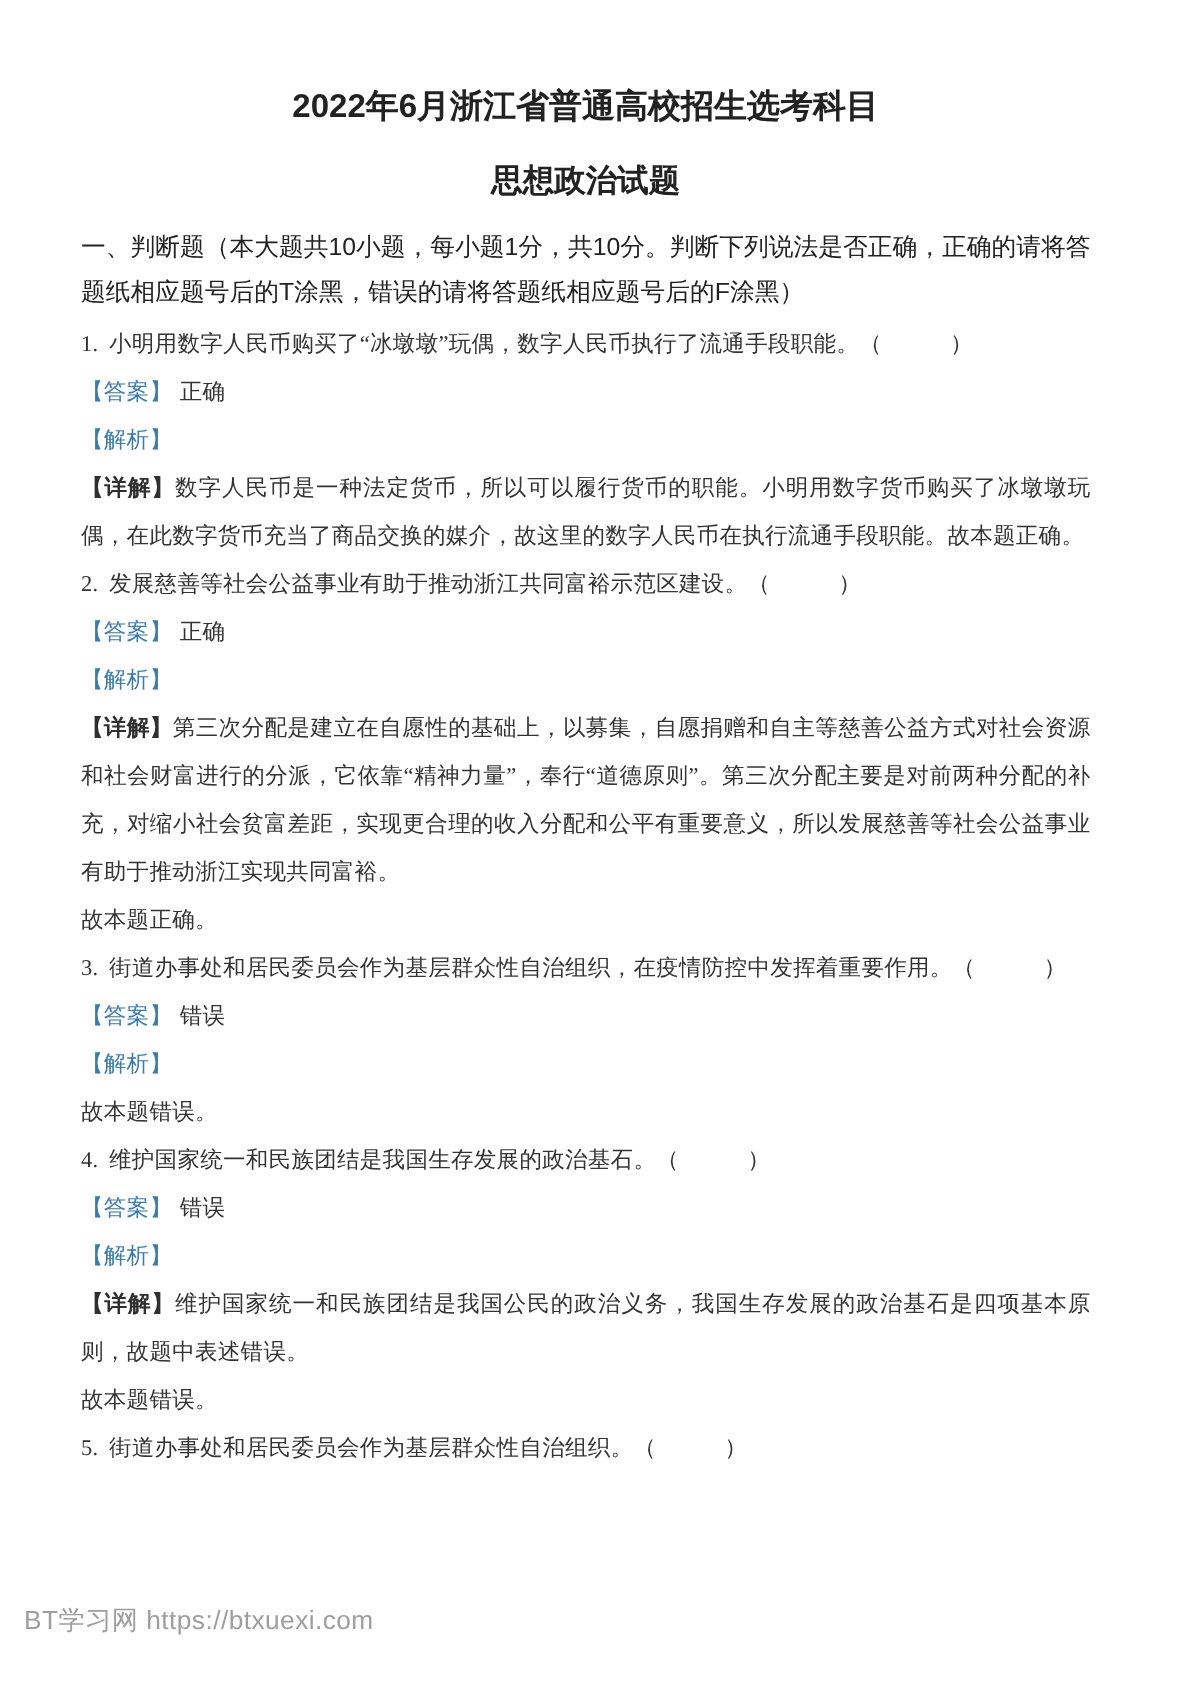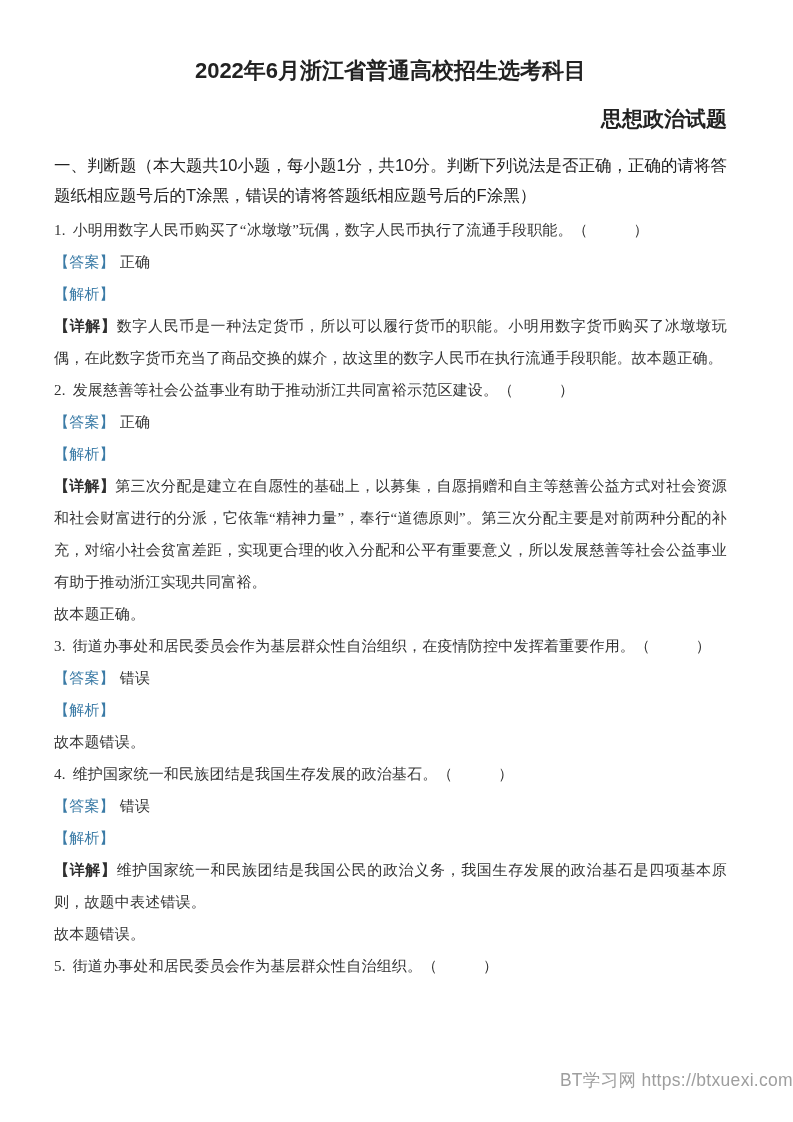--- a/index.html
+++ b/index.html
@@ -21,25 +21,25 @@
   .doc-title {
     font-family: "Liberation Sans", "DejaVu Sans", sans-serif;
     font-weight: bold;
     font-size: 22px;
     line-height: 1.35;
     text-align: center;
     margin: 12px 0 0 0;
     color: #222;
   }
   .doc-subtitle {
-    font-family: Liberation Mono, monospace;
+    font-family: Liberation Sans, sans-serif;
     font-weight: bold;
     font-size: 21px;
     line-height: 1.35;
-    text-align: right;
+    text-align: center;
     margin: 21px 0 0 0;
     color: #222;
   }
   .section-heading {
     font-family: "Liberation Sans", "DejaVu Sans", sans-serif;
     font-weight: normal;
     font-size: 16.5px;
     line-height: 30px;
     text-align: justify;
     margin: 15px 0 0 0;
@@ -66,21 +66,21 @@
     color: #2f2f2f;
   }
   .q-num {
     margin-right: 7px;
   }
   .footer {
     position: absolute;
     left: 16px;
     right: 0;
     bottom: 30px;
-    text-align: right;
+    text-align: left;
     font-family: "Liberation Sans", "DejaVu Sans", sans-serif;
     font-size: 17.5px;
     color: var(--footer-gray, #9e9e9e);
     letter-spacing: 0.3px;
   }
 </style>
 </head>
 <body>
 
 <div class="page">

